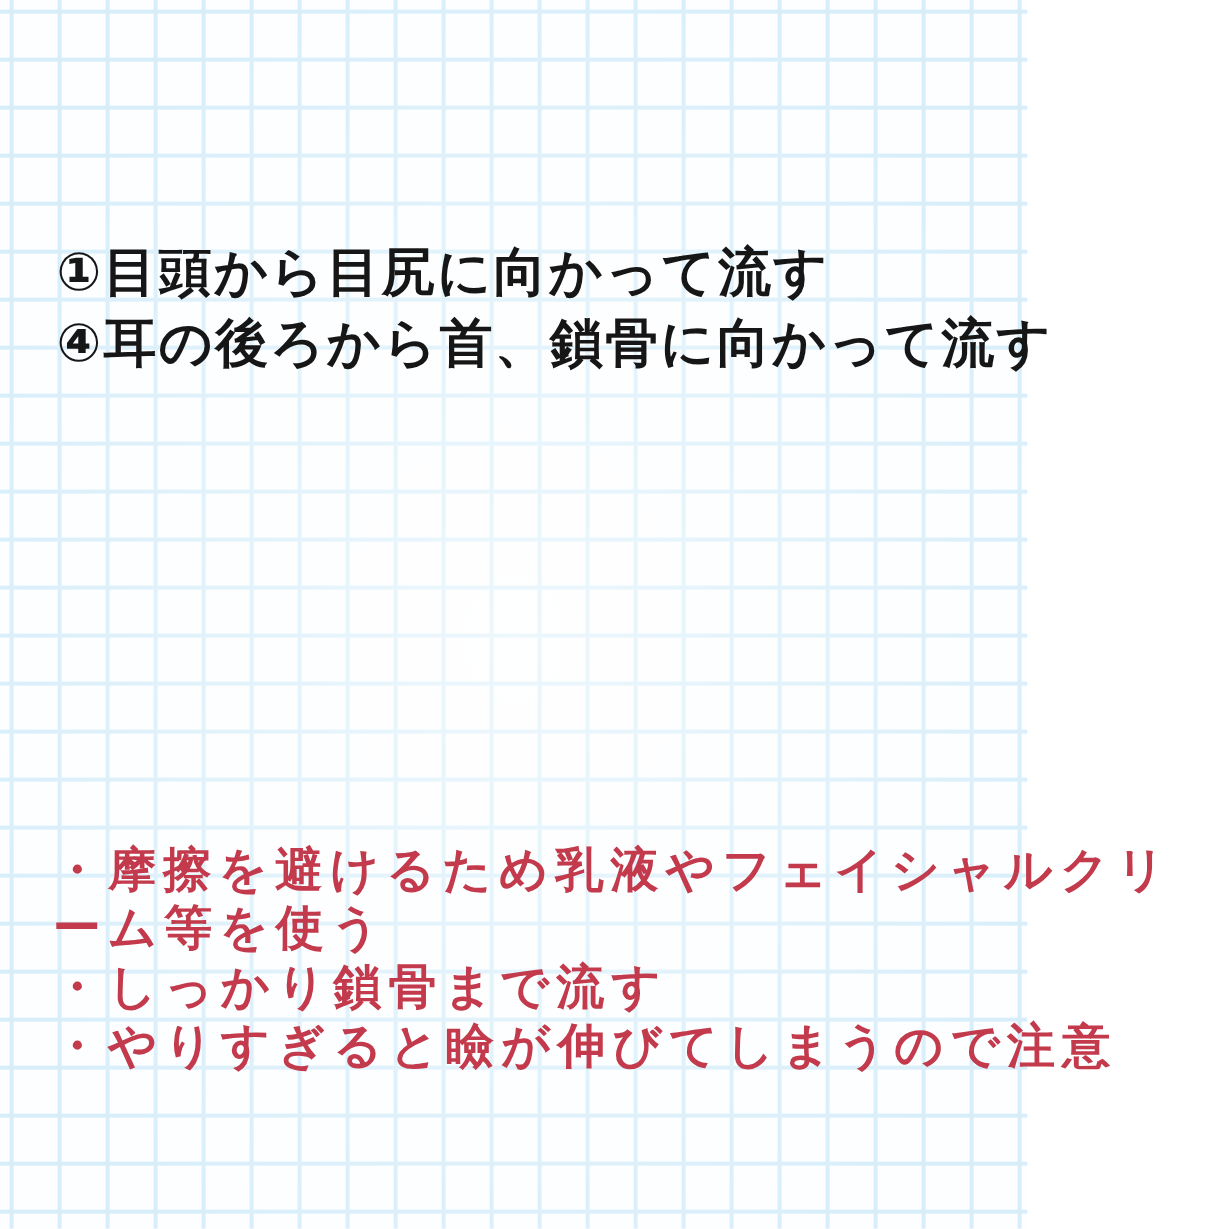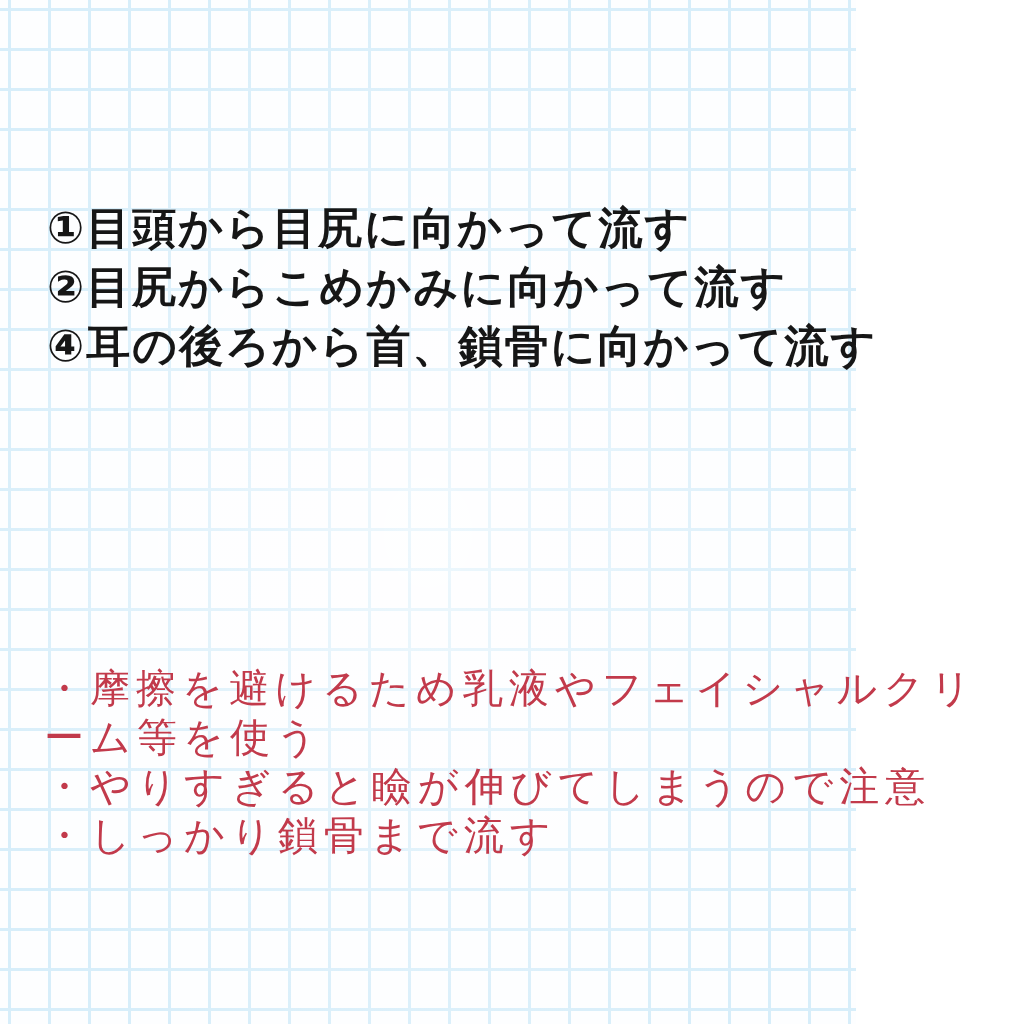--- a/index.html
+++ b/index.html
@@ -58,46 +58,45 @@
     font-family: "DejaVu Serif", "Liberation Serif", serif;
     font-size: 43px;
     line-height: 50px;
     letter-spacing: 7px;
     font-weight: 400;
   }
 
   .point-bullets {
     position: absolute;
     left: 44px;
-    top: 664px;
+    top: 700px;
     width: 946px;
     z-index: 2;
     font-family: "DejaVu Serif", "Liberation Serif", serif;
     font-size: 40px;
     line-height: 49px;
     letter-spacing: 6px;
-    font-weight: 400;
+    font-weight: 700;
   }
 
   .point-bullets .bullet {
     margin: 0;
     word-break: break-all;
   }
 </style>
 </head>
 <body>
 
 <div class="paper">
 
   <div class="steps" style="color: rgb(22, 22, 22);">
     <div>①目頭から目尻に向かって流す</div>
-    <div>②目尻からこめかみに向かって流す</div>
     <div>④耳の後ろから首、鎖骨に向かって流す</div>
   </div>
 
 
   <div class="point-bullets" style="color: rgb(194, 58, 75);">
     <p class="bullet">・摩擦を避けるため乳液やフェイシャルクリーム等を使う</p>
+    <p class="bullet">・しっかり鎖骨まで流す</p>
     <p class="bullet">・やりすぎると瞼が伸びてしまうので注意</p>
-    <p class="bullet">・しっかり鎖骨まで流す</p>
   </div>
 
 </div>
 
 </body></html>

